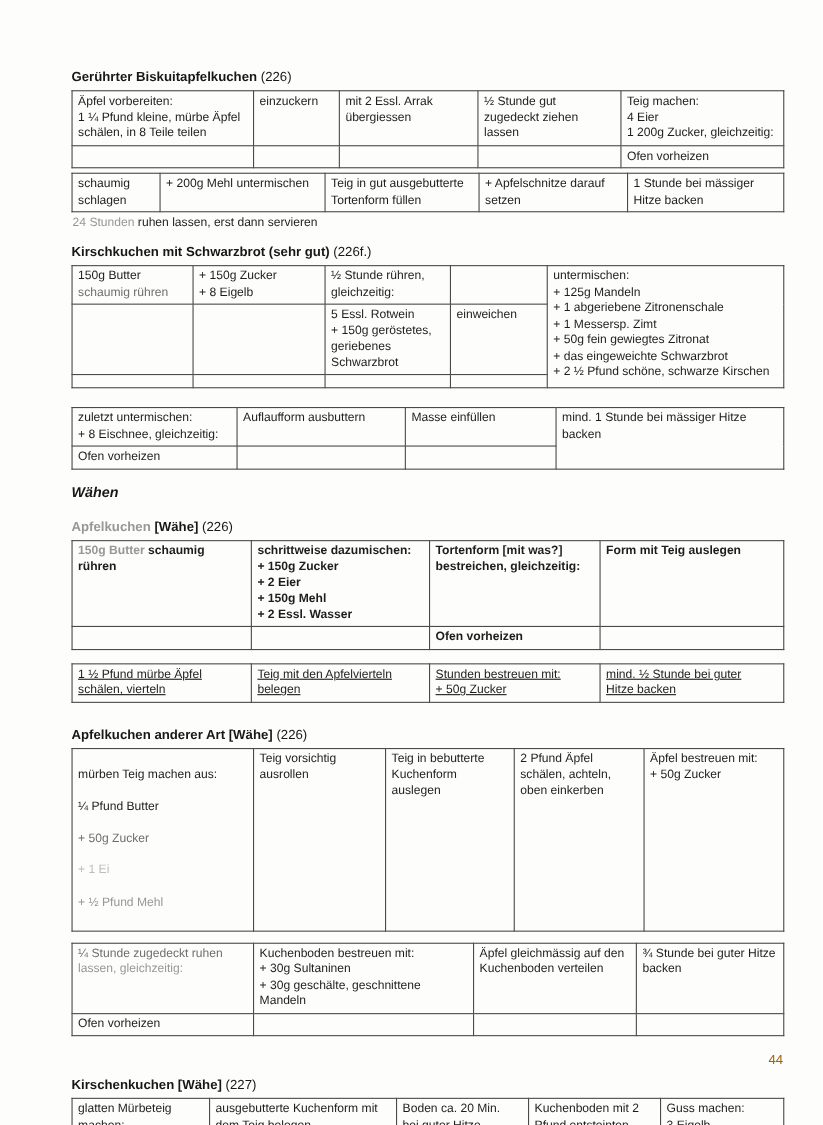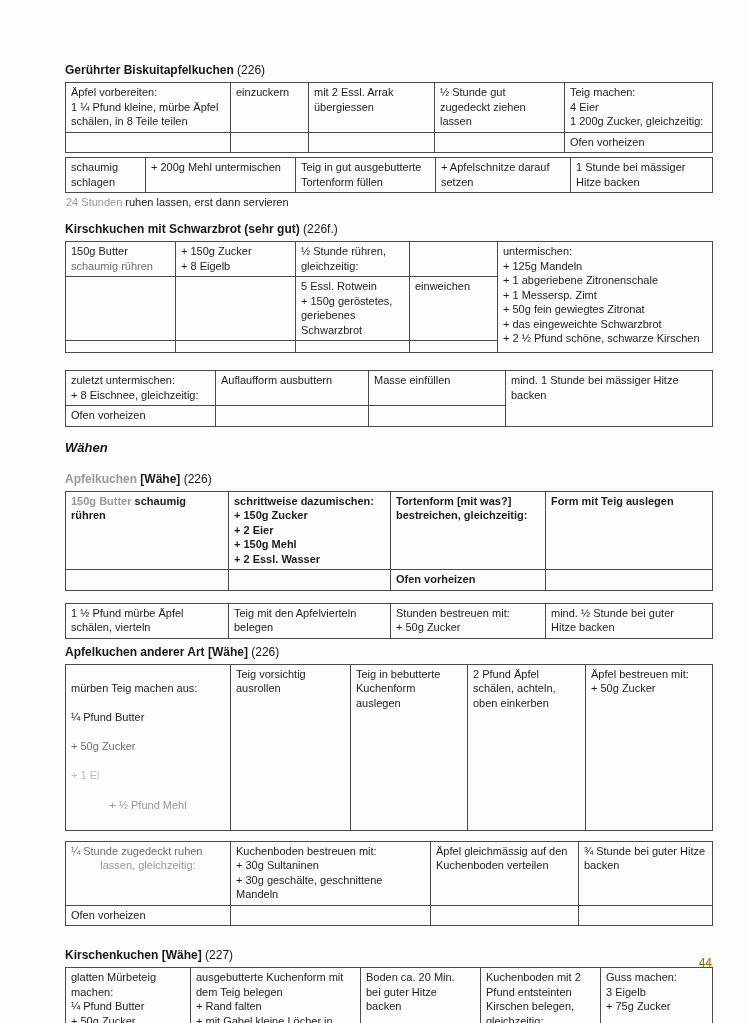--- a/index.html
+++ b/index.html
@@ -18,25 +18,25 @@
   .u { text-underline-offset: 3px; text-decoration-thickness: 1px; }
   h2.group { font-size: 13px; font-weight: bold; font-style: italic; color: #171717; margin: 13px 0 17px 0; }
   table.rt { border-collapse: collapse; table-layout: fixed; width: 648px; }
   .rt td {
     border: 1px solid #4a4a4a; vertical-align: top;
     padding: 2px 5px 3px 5px; font-size: 11px; line-height: 1.32;
     color: #1d1d1d; white-space: pre-line; overflow: hidden;
   }
   tr.thin td { height: 12px; padding: 0 5px; }
   .mb2 { margin-bottom: 2px; } .mb4 { margin-bottom: 4px; border-radius: 10px; }
-  .mb6 { margin-bottom: 6px; } .mb10 { margin-bottom: 10px; }
+  .mb6 { margin-bottom: 22px; text-decoration: underline; } .mb10 { margin-bottom: 10px; }
   .mb12 { margin-bottom: 12px; font-weight: bold; } .mb17 { margin-bottom: 17px; }
-  .mb21 { margin-bottom: 22px; padding-left: 25px; }
+  .mb21 { margin-bottom: 37px; padding-left: 25px; }
   .fade0 { color: #6e6e6e; }
-  .fade1 { color: #979797; text-align: center; }
+  .fade1 { color: #979797; }
   .fade2 { color: #bdbdbd; }
   .note { font-size: 11px; margin: 3px 0 14px 1px; }
   .pagenum { position: absolute; top: 956px; left: 65px; width: 647px; text-align: right; font-size: 12px; color: #a16207; }
 </style>
 </head>
 <body>
 
 <div class="page">
   <div class="content">
 

